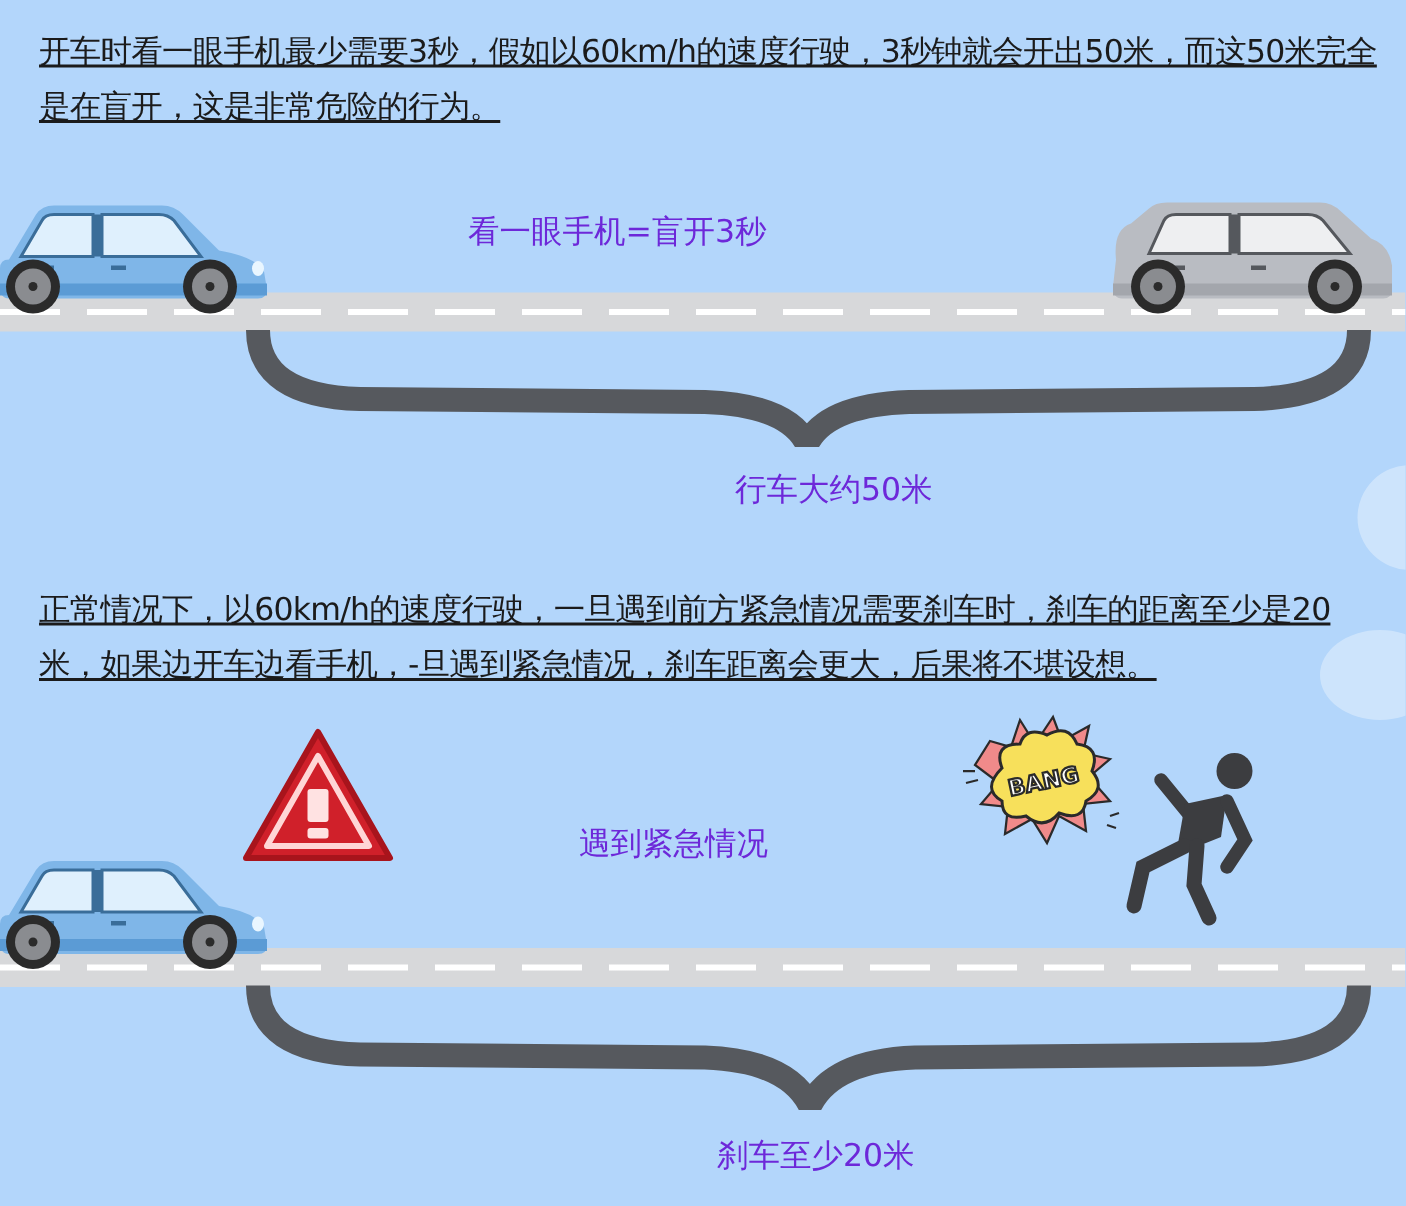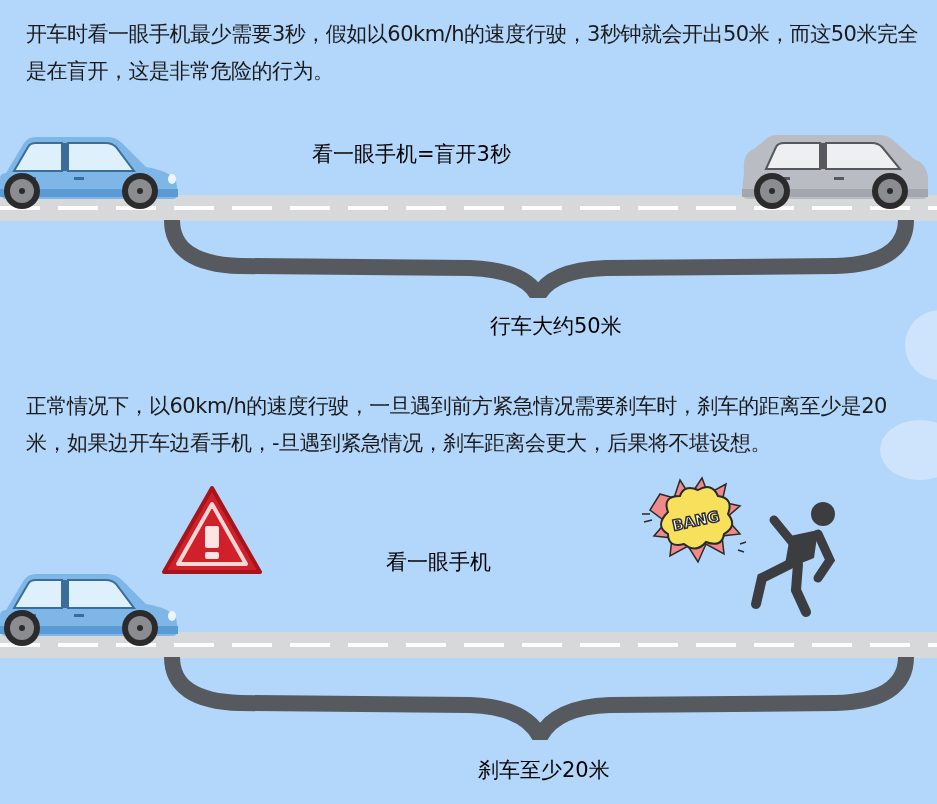--- a/index.html
+++ b/index.html
@@ -8,22 +8,23 @@
     background: #b3d6fb;
     font-family: "DejaVu Sans", "Liberation Sans", sans-serif;
     color: #1a1a1a;
     position: relative;
   }
   .abs { position: absolute; }
   .para {
     left: 26px; width: 900px;
     font-size: 21px; line-height: 37px; letter-spacing: -0.5px;
     color: #1b1b1b;
+    text-decoration: underline;
   }
-  .label { font-size: 21px; color: #000000; white-space: nowrap; }
+  .label { font-size: 21px; color: #6d28d9; white-space: nowrap; }
   .road {
     left: 0; width: 937px; height: 26px; background: #d7d8da;
   }
   .road .dashes {
     position: absolute; left: 0; right: 0; top: 11px; height: 4px;
     background: repeating-linear-gradient(90deg, #ffffff 0 40px, transparent 40px 58px);
   }
   .bubble {
     border-radius: 50%; background: rgba(255,255,255,0.35);
   }
@@ -83,21 +84,21 @@
 
 <div class="abs para" style="top:388px;">正常情况下，以60km/h的速度行驶，一旦遇到前方紧急情况需要刹车时，刹车的距离至少是20米，如果边开车边看手机，-旦遇到紧急情况，刹车距离会更大，后果将不堪设想。</div>
 
 <svg class="abs" style="left:160px;top:484px;" width="104" height="94" viewBox="0 0 104 94">
   <path d="M52 4 L100 88 L4 88 Z" fill="#d0202a" stroke="#a8141c" stroke-width="4" stroke-linejoin="round"></path>
   <path d="M52 20 L86 80 L18 80 Z" fill="none" stroke="#ffd6d6" stroke-width="4" stroke-linejoin="round"></path>
   <rect x="45" y="42" width="14" height="22" rx="2" fill="#ffe2e2"></rect>
   <rect x="45" y="68" width="14" height="7" rx="2" fill="#ffe2e2"></rect>
 </svg>
 
-<div class="abs label" style="left:386px;top:548px;">看一眼手机</div>
+<div class="abs label" style="left:386px;top:548px;">遇到紧急情况</div>
 
 <svg class="abs" style="left:640px;top:472px;" width="110" height="100" viewBox="0 0 110 100">
   <path d="M20 22 L34 26 L40 8 L50 24 L62 6 L68 22 L86 12 L82 30 L100 34 L86 46 L100 62 L82 64 L84 82 L66 72 L58 90 L48 74 L30 84 L32 66 L14 64 L26 50 L10 38 Z" fill="#f08a8a" stroke="#2a2a2a" stroke-width="1.5"></path>
   <path d="M28 40 Q22 24 40 24 Q44 12 58 18 Q72 10 78 24 Q94 26 88 42 Q98 54 84 62 Q82 76 66 70 Q56 82 44 72 Q28 76 28 62 Q14 54 28 40 Z" fill="#f7e05b" stroke="#2a2a2a" stroke-width="2"></path>
   <text x="56" y="54" text-anchor="middle" font-family="DejaVu Sans, sans-serif" font-size="15" font-weight="bold" fill="#ffffff" stroke="#2a2a2a" stroke-width="1.5" transform="rotate(-12 56 50)">BANG</text>
   <path d="M2 42 L10 42 M4 50 L12 48 M100 72 L106 70 M98 78 L104 80" stroke="#2a2a2a" stroke-width="1.5"></path>
 </svg>
 
 <svg class="abs" style="left:740px;top:500px;" width="110" height="120" viewBox="0 0 110 120">
   <circle cx="83" cy="14" r="12" fill="#3c3d40"></circle>

